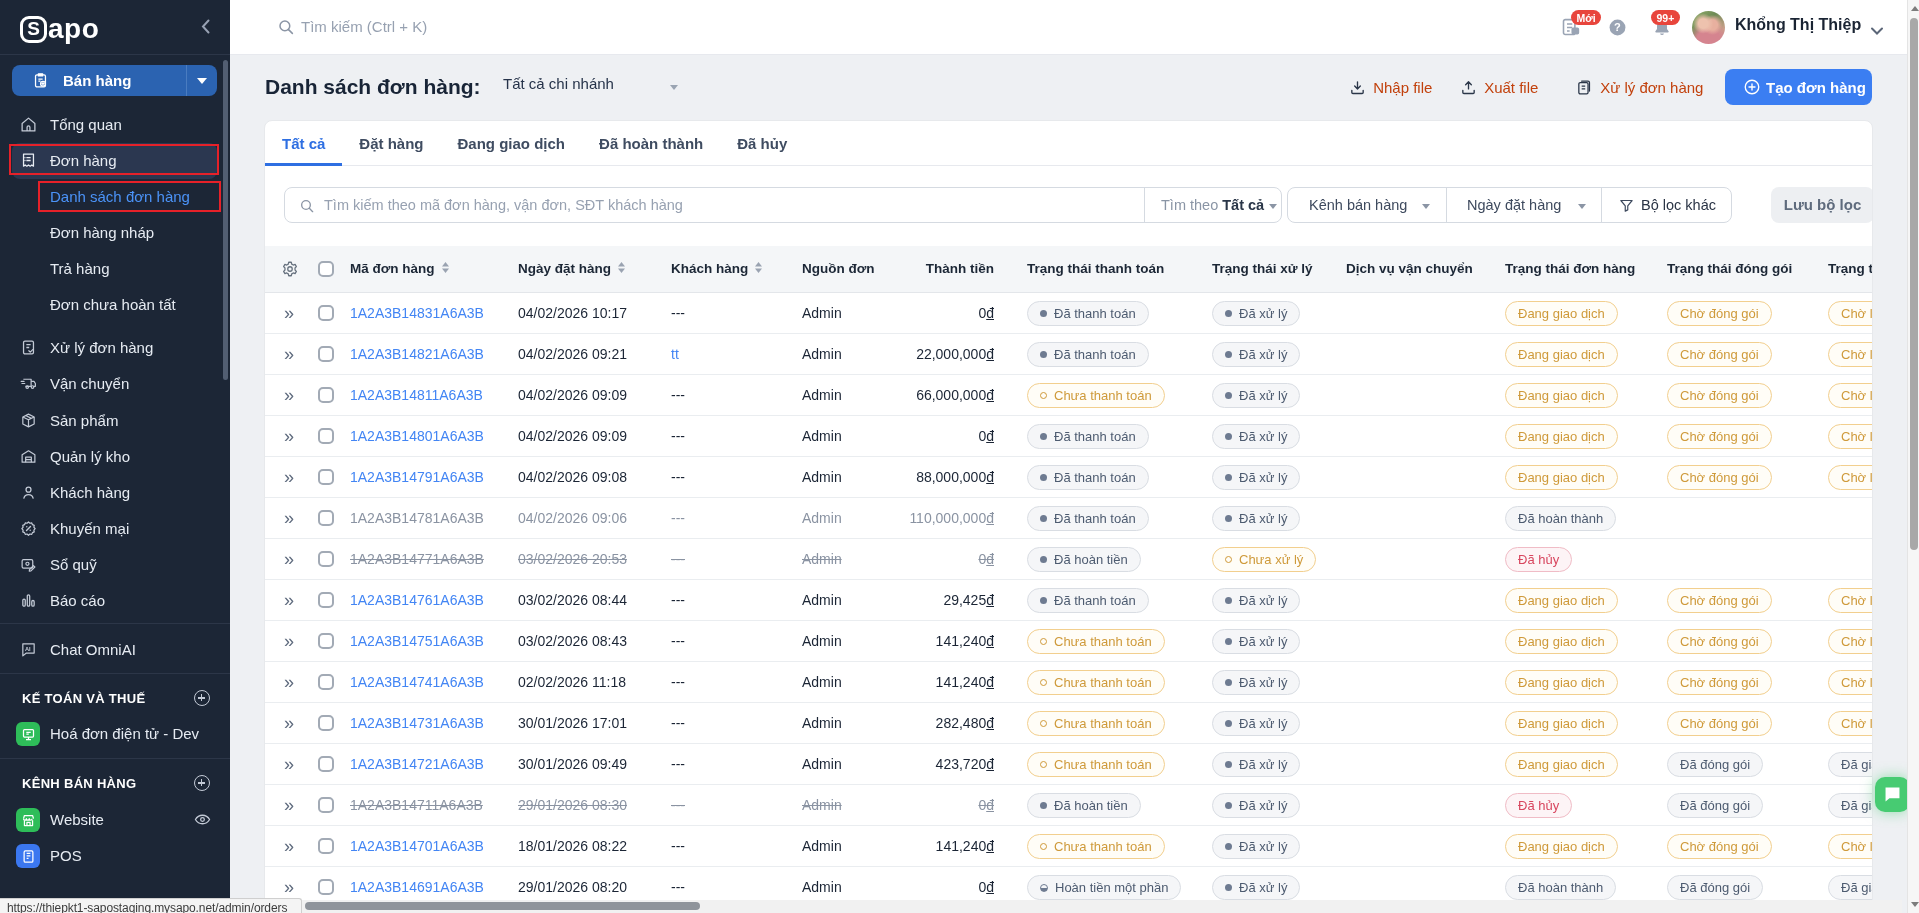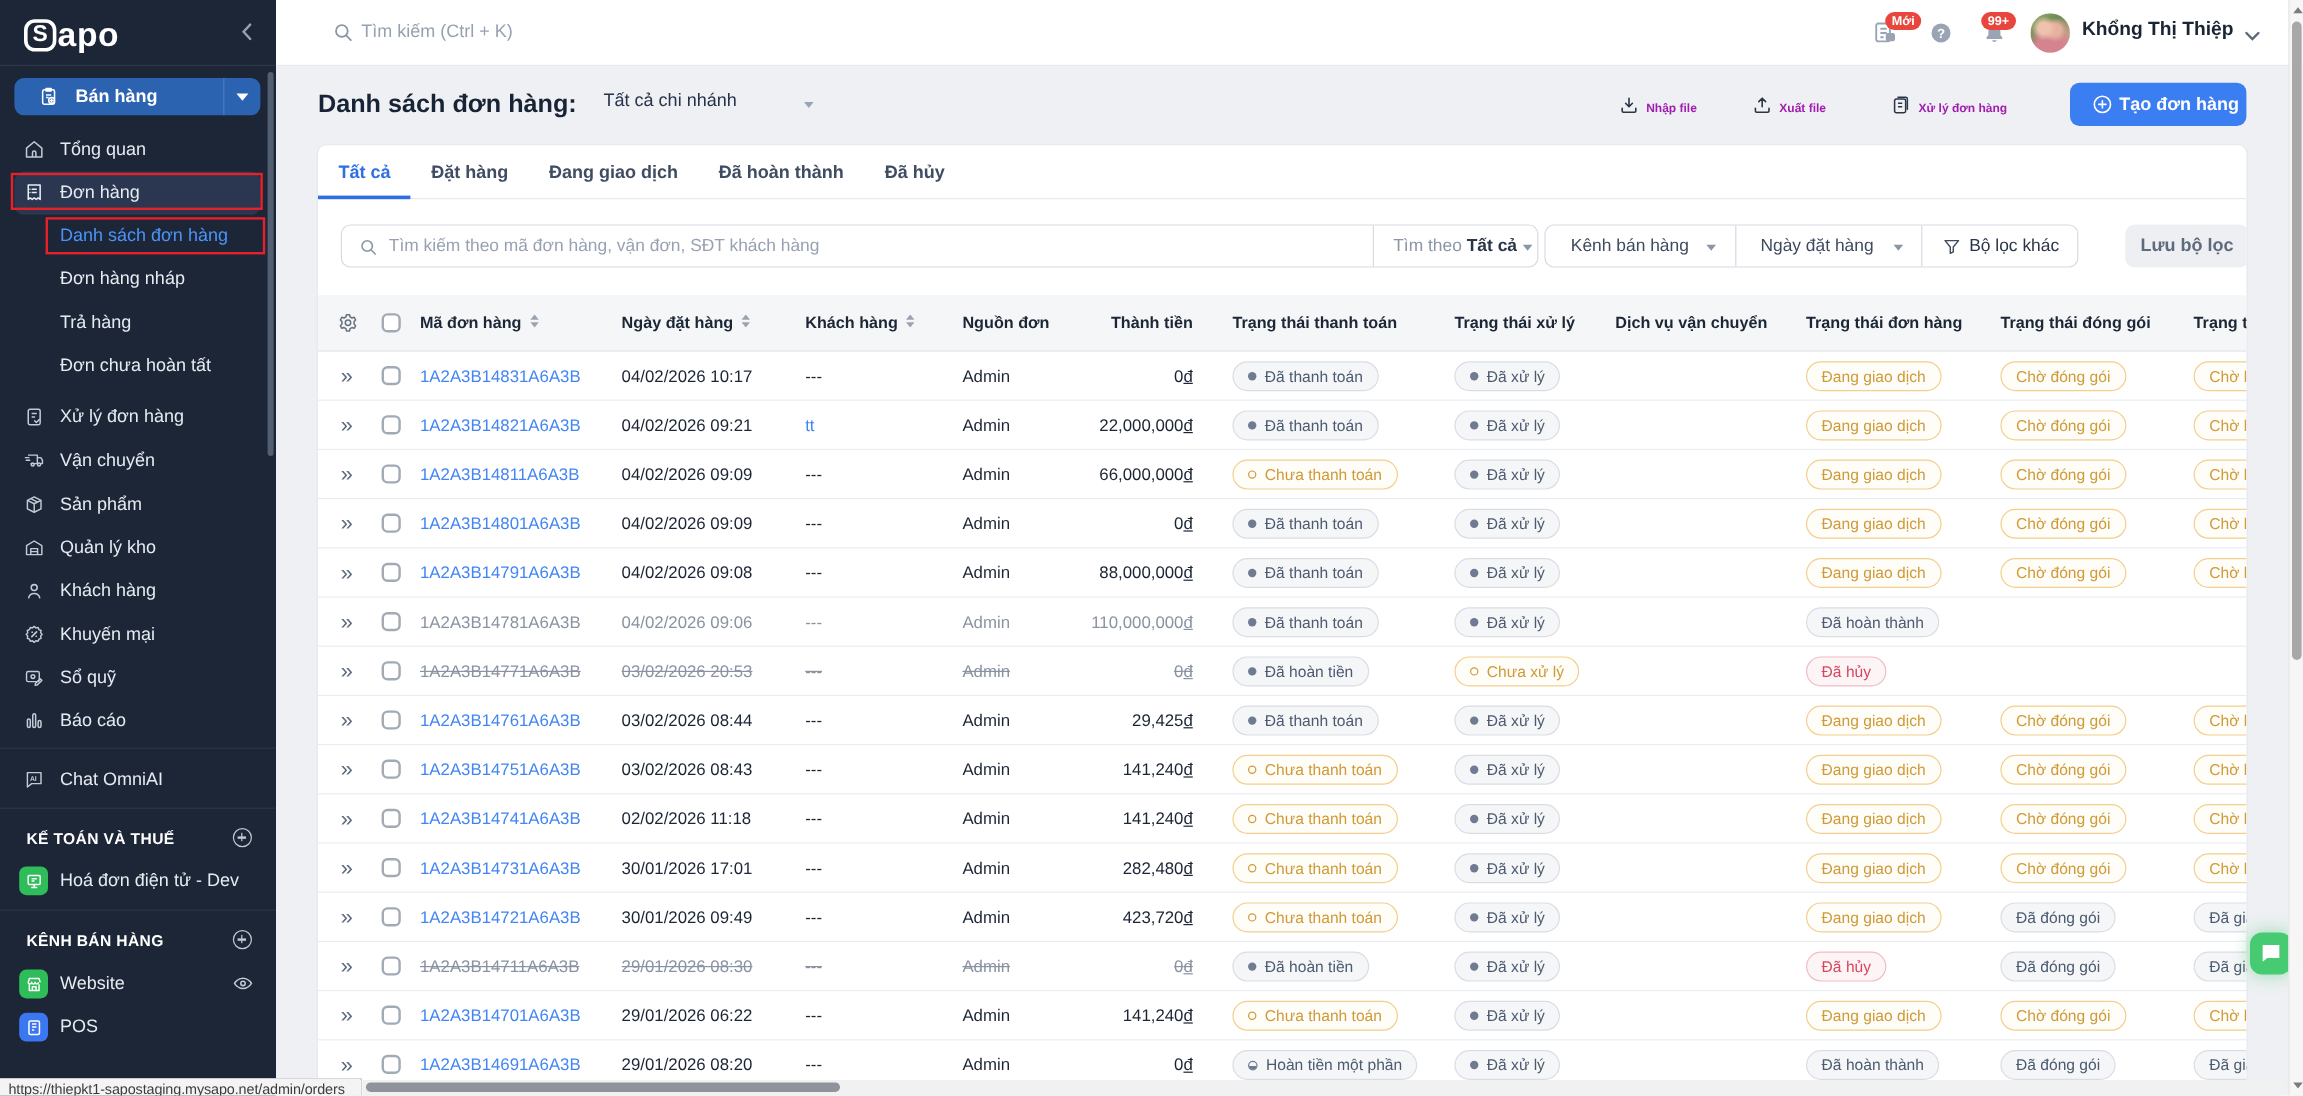--- a/index.html
+++ b/index.html
@@ -33,21 +33,21 @@
 
 .topbar{position:absolute;left:230px;top:0;width:1689px;height:55px;background:#fff;border-bottom:1px solid #e7e9ee;z-index:4;}
 .ph{color:#97a1b1;font-size:15px;position:absolute;left:71px;top:18px;}
 .ticon{position:absolute;top:18px;}
 .badge{position:absolute;background:#e8453c;color:#fff;font-weight:700;font-size:10.5px;border-radius:8px;padding:1.5px 5.5px;z-index:2;}
 .uname{position:absolute;left:1505px;top:16px;font-size:16px;font-weight:600;color:#1a2433;}
 
 .ptitle{position:absolute;left:265px;top:75px;font-size:21px;font-weight:700;color:#182436;z-index:1;}
 .branch{position:absolute;left:503px;top:75px;font-size:15px;font-weight:400;color:#26334a;z-index:1;}
 .bcar{position:absolute;left:670px;top:85px;width:0;height:0;border-left:4.5px solid transparent;border-right:4.5px solid transparent;border-top:5.5px solid #9aa4b2;z-index:1;}
-.hbtn{position:absolute;top:79px;font-size:10px;font-weight:700;color:#a21caf;z-index:1;}
+.hbtn{position:absolute;top:79px;font-size:15px;font-weight:400;color:#c2410c;z-index:1;}
 .mainbtn{position:absolute;left:1725px;top:69px;width:147px;height:36px;background:#3b7ef2;border-radius:8px;color:#fff;z-index:1;}
 .mainbtn span{position:absolute;left:41px;top:9.5px;font-size:15px;font-weight:600;}
 
 .card{position:absolute;left:264px;top:120px;width:1609px;height:793px;background:#fff;border:1px solid #e7e9ec;border-radius:8px;overflow:hidden;z-index:1;}
 .tabs{position:absolute;left:0;top:0;width:100%;height:45px;border-bottom:1px solid #e7e9ee;}
 .tab{display:inline-block;padding:0 17px;line-height:46px;height:45px;font-size:15px;font-weight:600;color:#3f4c61;}
 .tab.on{color:#2e6fe2;border-bottom:3px solid #2e6fe2;}
 
 .fgrp{position:absolute;top:66px;height:36px;border:1px solid #d5dae1;border-radius:8px;background:#fff;}
 .fgtxt{position:absolute;top:9px;font-size:14.5px;white-space:nowrap;}
@@ -648,21 +648,21 @@
         <span class="pill g">Đã đóng gói</span>
       </div>
       <div class="c pc" style="left:1563px">
         <span class="pill g">Đã giao hàng</span>
       </div>
     </div>
 <div class="row" style="top:705px">
       <div class="c exp" style="left:19px">»</div>
       <div class="cb" style="left:53px;top:12px"></div>
       <div class="c lnk tcell" style="left:85px">1A2A3B14701A6A3B</div>
-      <div class="c tcell" style="left:253px">29/01/2026 06:22</div>
+      <div class="c tcell" style="left:253px">18/01/2026 08:22</div>
       <div class="c tcell" style="left:406px">---</div>
       <div class="c tcell" style="left:537px">Admin</div>
       <div class="c amt tcell" style="left:529px;width:200px">141,240<u>đ</u></div>
       <div class="c pc" style="left:762px">
         <span class="pill o"><span class="ring"></span>Chưa thanh toán</span>
       </div>
       <div class="c pc" style="left:947px">
         <span class="pill g"><span class="dot"></span>Đã xử lý</span>
       </div>
       <div class="c pc" style="left:1240px">

